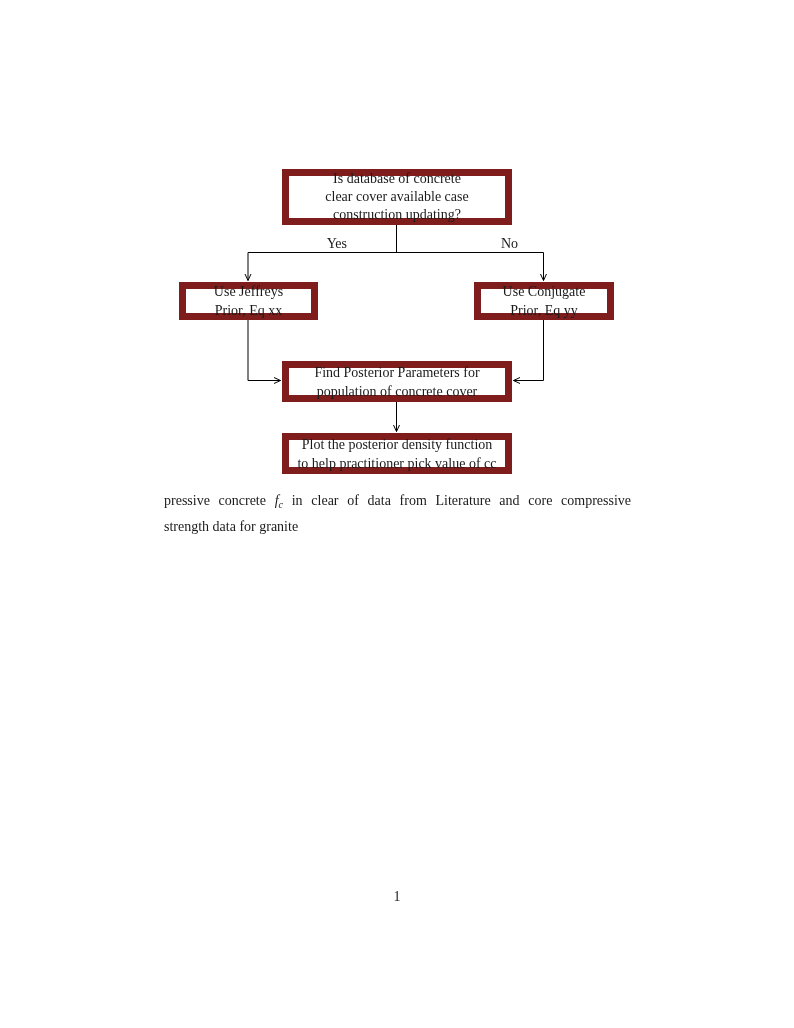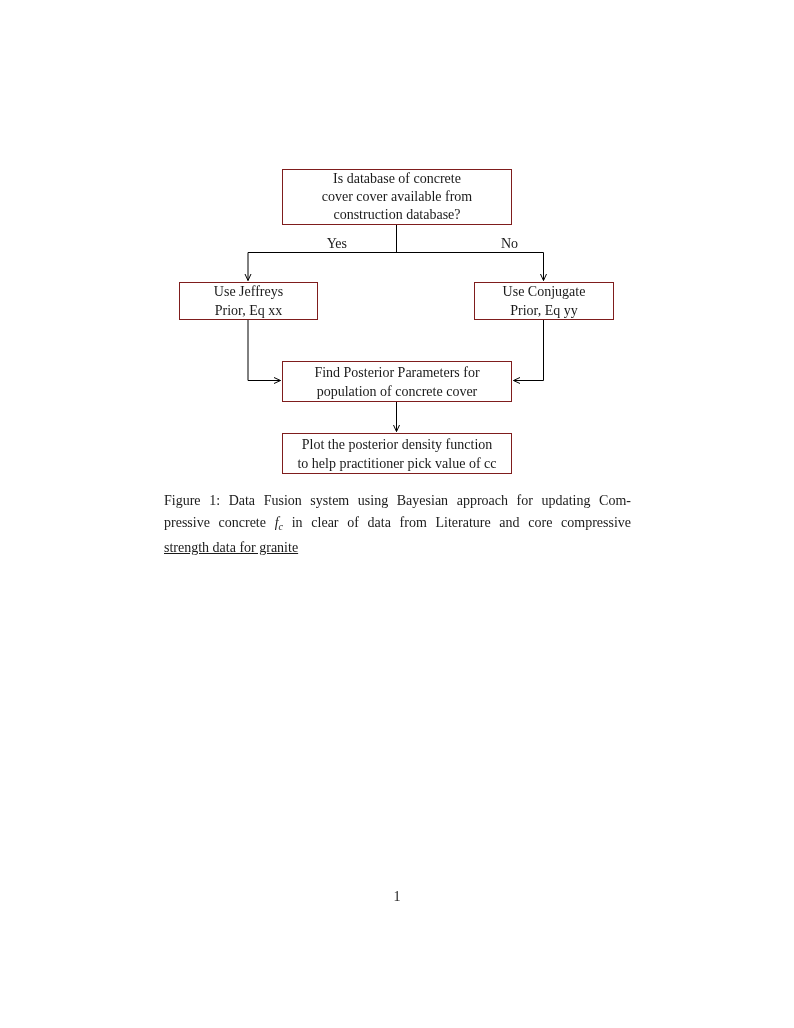--- a/index.html
+++ b/index.html
@@ -22,21 +22,21 @@
     width: 794px; height: 1028px;
   }
   .connectors {
     position: absolute;
     left: 0; top: 0;
     width: 794px; height: 1028px;
   }
   .node {
     position: absolute;
     box-sizing: border-box;
-    border: 1px solid #7f1d1d;
+    border: 7px solid #7f1d1d;
     background: #ffffff;
     display: flex;
     flex-direction: column;
     align-items: center;
     justify-content: center;
     text-align: center;
     font-size: 14px;
   }
   .node .nline {
     display: block;
@@ -66,21 +66,20 @@
     font-size: 14px;
   }
   .cap-line {
     line-height: 21.6px;
     text-align: justify;
     text-align-last: justify;
   }
   .cap-line.last {
     text-align: left;
     text-align-last: left;
-    text-decoration: underline;
   }
   .math-f {
     font-style: italic;
   }
   .math-sub {
     font-style: italic;
     font-size: 10px;
     vertical-align: -3px;
   }
   .page-number {
@@ -110,22 +109,22 @@
         <path d="M248,252.5 V280.5" marker-end="url(#arrowhead)"></path>
         <path d="M543.5,252.5 V280.5" marker-end="url(#arrowhead)"></path>
         <path d="M248,320 V380.5 H280.5" marker-end="url(#arrowhead)"></path>
         <path d="M543.5,320 V380.5 H513.5" marker-end="url(#arrowhead)"></path>
         <path d="M396.5,402 V431.5" marker-end="url(#arrowhead)"></path>
       </g>
     </svg>
 
     <div class="node node-decision">
       <span class="nline">Is database of concrete</span>
-      <span class="nline">cover cover available from</span>
-      <span class="nline">construction database?</span>
+      <span class="nline">clear cover available case</span>
+      <span class="nline">construction updating?</span>
     </div>
 
     <span class="edge-label edge-label-yes">Yes</span>
     <span class="edge-label edge-label-no">No</span>
 
     <div class="node node-jeffreys">
       <span class="nline">Use Jeffreys</span>
       <span class="nline">Prior, Eq xx</span>
     </div>
 
@@ -140,21 +139,20 @@
     </div>
 
     <div class="node node-posterior">
       <span class="nline">Find Posterior Parameters for</span>
       <span class="nline">population of concrete cover</span>
     </div>
 
   </div>
 
   <div class="caption">
-    <div class="cap-line">Figure 1: Data Fusion system using Bayesian approach for updating Com-</div>
     <div class="cap-line">
       <span>pressive concrete</span>
       <span><span class="math-f">f</span><span class="math-sub">c</span></span>
       <span>in clear of data from Literature and core compressive</span>
     </div>
     <div class="cap-line last">strength data for granite</div>
   </div>
 
   <div class="page-number">1</div>
 

